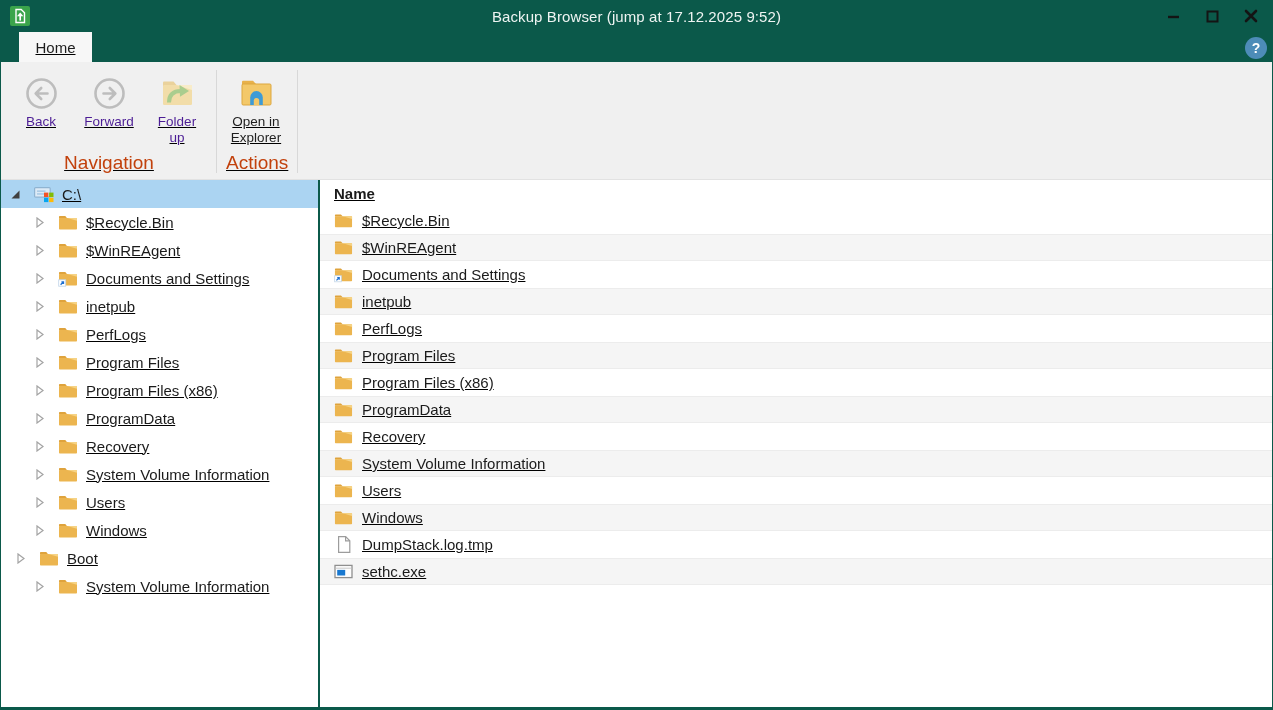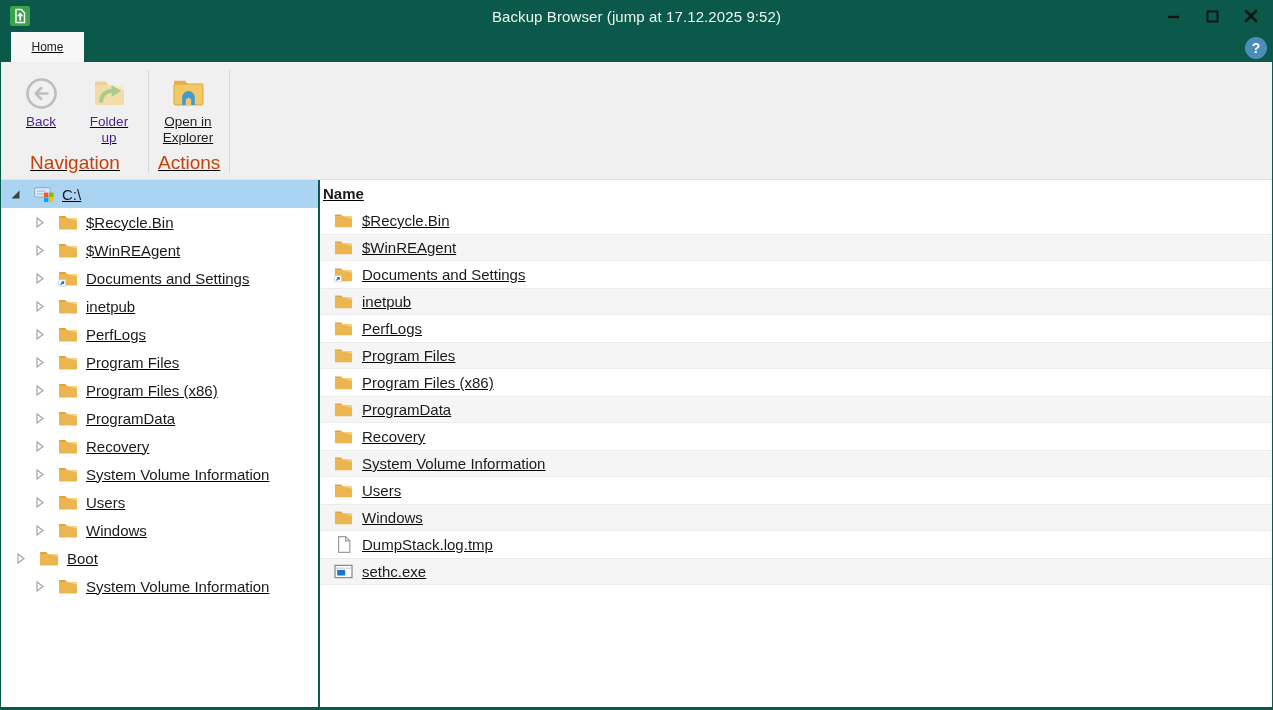--- a/index.html
+++ b/index.html
@@ -9,21 +9,21 @@
 
   
   .titlebar{height:32px;background:#0b594a;display:flex;align-items:center;position:relative;}
   .app-icon{margin-left:9px;display:flex;z-index:2;}
   .title{position:absolute;left:0;right:0;text-align:center;color:#eef4f2;font-size:15px;letter-spacing:.1px;}
   .win-controls{margin-left:auto;display:flex;align-items:center;gap:23px;padding-right:13px;z-index:2;}
   .win-btn{width:16px;height:16px;display:flex;align-items:center;justify-content:center;cursor:pointer;}
 
   
   .tabstrip{height:30px;background:#0b594a;display:flex;align-items:flex-end;position:relative;}
-  .tab{height:30px;width:73px;display:flex;align-items:center;justify-content:center;font-size:12px;color:#d8e4e0;margin-left:10px;cursor:pointer;}
+  .tab{height:30px;width:73px;display:flex;align-items:center;justify-content:center;font-size:15px;color:#d8e4e0;margin-left:18px;cursor:pointer;}
   .tab.active{background:#f7f7f7;color:#1e1e1e;}
   .help-btn{position:absolute;right:5px;top:5px;width:22px;height:22px;border-radius:50%;background:#4d8cb8;
             color:#fff;font-size:14px;font-weight:bold;display:flex;align-items:center;justify-content:center;cursor:pointer;}
 
   
   .ribbon{height:118px;background:#f0f0f0;display:flex;align-items:stretch;padding-left:2px;
           border-bottom:1px solid #e2e2e2;box-sizing:border-box;}
   .ribbon-group{display:flex;flex-direction:column;padding:8px 8px 4px;}
   .group-buttons{display:flex;gap:8px;align-items:flex-start;}
   .ribbon-btn{display:flex;flex-direction:column;align-items:center;min-width:56px;padding:2px 2px;cursor:pointer;}
@@ -38,21 +38,21 @@
   .content{display:flex;height:527px;background:#fff;}
   .tree-pane{width:317px;overflow:hidden;background:#fff;}
   .splitter{width:2px;background:#0b594a;cursor:col-resize;}
   .list-pane{flex:1;overflow:hidden;background:#fff;}
 
   .tree-row{height:28px;display:flex;align-items:center;font-size:15px;color:#1b1b1b;white-space:nowrap;cursor:default;}
   .tree-row.selected{background:#abd4f2;}
   .expander{width:12px;height:12px;display:flex;align-items:center;justify-content:center;margin-right:13px;flex:none;cursor:pointer;}
   .tree-icon{width:20px;height:18px;display:flex;align-items:center;justify-content:center;margin-right:8px;flex:none;}
 
-  .list-header{height:27px;display:flex;align-items:center;padding-left:3px;font-weight:bold;font-size:15px;color:#1b1b1b;cursor:pointer;box-sizing:border-box;}
+  .list-header{height:27px;display:flex;align-items:center;padding-left:14px;font-weight:bold;font-size:15px;color:#1b1b1b;cursor:pointer;box-sizing:border-box;}
   .list-row{height:27px;display:flex;align-items:center;padding-left:14px;font-size:15px;color:#1b1b1b;box-sizing:border-box;cursor:default;}
   .list-row.alt{background:#f5f5f5;border-top:1px solid #ececec;border-bottom:1px solid #ececec;}
   .row-icon{width:19px;height:19px;display:flex;align-items:center;justify-content:center;margin-right:9px;flex:none;}
 </style>
 </head>
 <body>
 
 <div class="window">
 
   <div class="titlebar">
@@ -96,20 +96,29 @@
             <span class="btn-icon">
               <svg width="33" height="33" viewBox="0 0 33 33">
                 <circle cx="16.5" cy="16.5" r="14" fill="none" stroke="#bdbdbd" stroke-width="2.6"></circle>
                 <path d="M22.5,16.5 H11.5 M16.2,11 l-5.5,5.5 5.5,5.5" fill="none" stroke="#bdbdbd" stroke-width="2.6" stroke-linecap="round" stroke-linejoin="round"></path>
               </svg>
             </span>
             <span class="btn-label">Back</span>
           </div>
           <div class="ribbon-btn disabled">
             <span class="btn-icon">
+              <svg width="33" height="33" viewBox="0 0 33 33">
+                <circle cx="16.5" cy="16.5" r="14" fill="none" stroke="#bdbdbd" stroke-width="2.6"></circle>
+                <path d="M10.5,16.5 H21.5 M16.8,11 l5.5,5.5 -5.5,5.5" fill="none" stroke="#bdbdbd" stroke-width="2.6" stroke-linecap="round" stroke-linejoin="round"></path>
+              </svg>
+            </span>
+            <span class="btn-label">Forward</span>
+          </div>
+          <div class="ribbon-btn disabled">
+            <span class="btn-icon">
               <svg width="36" height="30" viewBox="0 0 36 30">
                 <path d="M4,8 V4.6 a1,1 0 0 1 1,-1 h9.5 l3,3.4 z" fill="#ead29c"></path>
                 <rect x="4" y="7" width="29" height="20" rx="1.2" fill="#f2dda9"></rect>
                 <polygon points="17,7 33,7 33,12" fill="#f8ecc9"></polygon>
                 <path d="M10,24.5 C10,16 14.5,13 22,13" fill="none" stroke="#aacd8e" stroke-width="4"></path>
                 <polygon points="20.5,7 30,13 21,18.8" fill="#aacd8e"></polygon>
               </svg>
             </span>
             <span class="btn-label">Folder up</span>
           </div>

